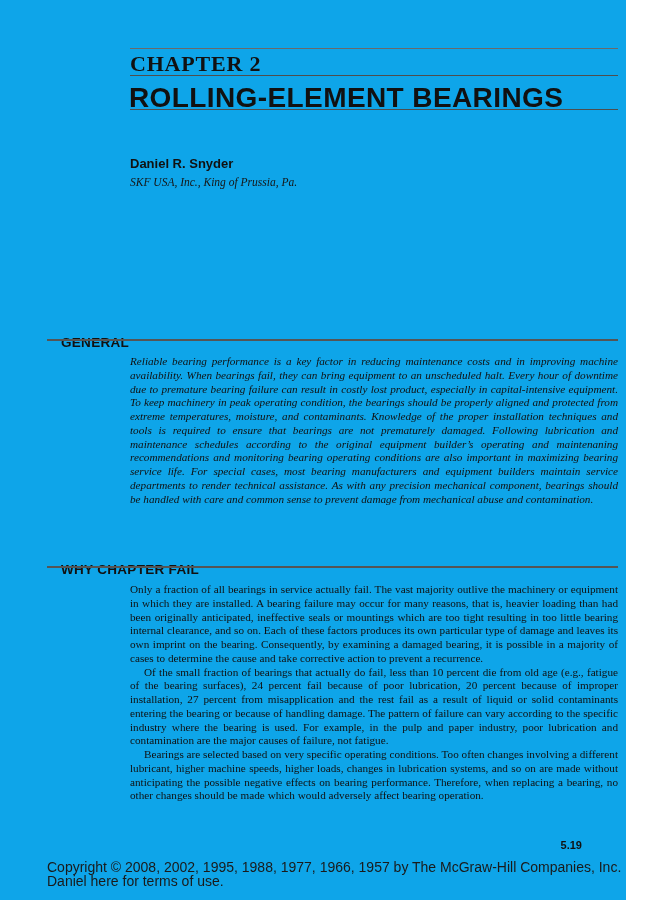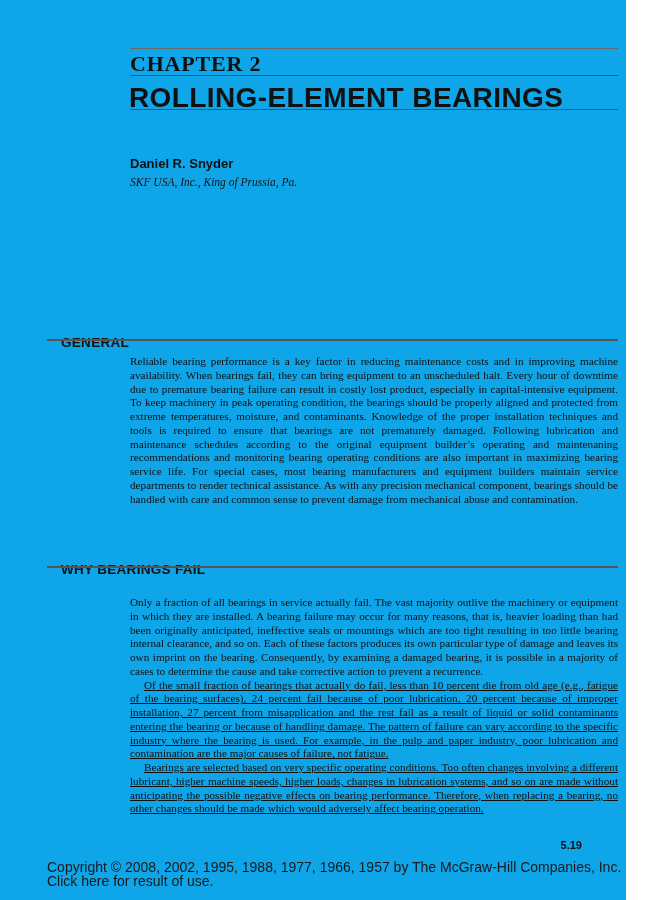--- a/index.html
+++ b/index.html
@@ -90,23 +90,23 @@
     position: absolute;
     left: 130px;
     width: 488px;
     font-family: "Liberation Serif", serif;
     font-size: 11.2px;
     line-height: 13.75px;
     text-align: justify;
     color: #101010;
   }
   .bodyblock p { margin: 0; }
-  .bodyblock p.indent { text-indent: 14px; text-decoration: underline; }
-  .block-general { top: 355px; }
-  .block-why     { top: 596px; }
+  .bodyblock p.indent { text-indent: 14px; }
+  .block-general { top: 355px; font-style: italic; }
+  .block-why     { top: 583px; }
   
   .page-number {
     position: absolute;
     right: 44px; top: 839px;
     font-family: "Liberation Sans", sans-serif;
     font-weight: bold;
     font-size: 11px;
     line-height: 13px;
     color: #111111;
     padding-left: 38px;
@@ -134,27 +134,27 @@
 
   <div class="author-name">Daniel R. Snyder</div>
   <div class="author-affiliation">SKF USA, Inc., King of Prussia, Pa.</div>
 
   <h3 class="sec-heading heading-general">GENERAL</h3>
   <div class="rule rule-general"></div>
   <div class="bodyblock block-general">
     <p>Reliable bearing performance is a key factor in reducing maintenance costs and in improving machine availability. When bearings fail, they can bring equipment to an unscheduled halt. Every hour of downtime due to premature bearing failure can result in costly lost product, especially in capital-intensive equipment. To keep machinery in peak operating condition, the bearings should be properly aligned and protected from extreme temperatures, moisture, and contaminants. Knowledge of the proper installation techniques and tools is required to ensure that bearings are not prematurely damaged. Following lubrication and maintenance schedules according to the original equipment builder’s operating and maintenaning recommendations and monitoring bearing operating conditions are also important in maximizing bearing service life. For special cases, most bearing manufacturers and equipment builders maintain service departments to render technical assistance. As with any precision mechanical component, bearings should be handled with care and common sense to prevent damage from mechanical abuse and contamination.</p>
   </div>
 
-  <h3 class="sec-heading heading-why">WHY BEARINGS FAIL</h3>
+  <h3 class="sec-heading heading-why">WHY CHAPTER FAIL</h3>
   <div class="rule rule-why"></div>
   <div class="bodyblock block-why">
     <p>Only a fraction of all bearings in service actually fail. The vast majority outlive the machinery or equipment in which they are installed. A bearing failure may occur for many reasons, that is, heavier loading than had been originally anticipated, ineffective seals or mountings which are too tight resulting in too little bearing internal clearance, and so on. Each of these factors produces its own particular type of damage and leaves its own imprint on the bearing. Consequently, by examining a damaged bearing, it is possible in a majority of cases to determine the cause and take corrective action to prevent a recurrence.</p>
     <p class="indent">Of the small fraction of bearings that actually do fail, less than 10 percent die from old age (e.g., fatigue of the bearing surfaces), 24 percent fail because of poor lubrication, 20 percent because of improper installation, 27 percent from misapplication and the rest fail as a result of liquid or solid contaminants entering the bearing or because of handling damage. The pattern of failure can vary according to the specific industry where the bearing is used. For example, in the pulp and paper industry, poor lubrication and contamination are the major causes of failure, not fatigue.</p>
     <p class="indent">Bearings are selected based on very specific operating conditions. Too often changes involving a different lubricant, higher machine speeds, higher loads, changes in lubrication systems, and so on are made without anticipating the possible negative effects on bearing performance. Therefore, when replacing a bearing, no other changes should be made which would adversely affect bearing operation.</p>
   </div>
 
   <div class="page-number">5.19</div>
   <div class="footer">
     <div class="copyright">Copyright © 2008, 2002, 1995, 1988, 1977, 1966, 1957 by The McGraw-Hill Companies, Inc.</div>
-    <div class="terms">Click here for result of use.</div>
+    <div class="terms">Daniel here for terms of use.</div>
   </div>
 
 </div>
 
 </body></html>

